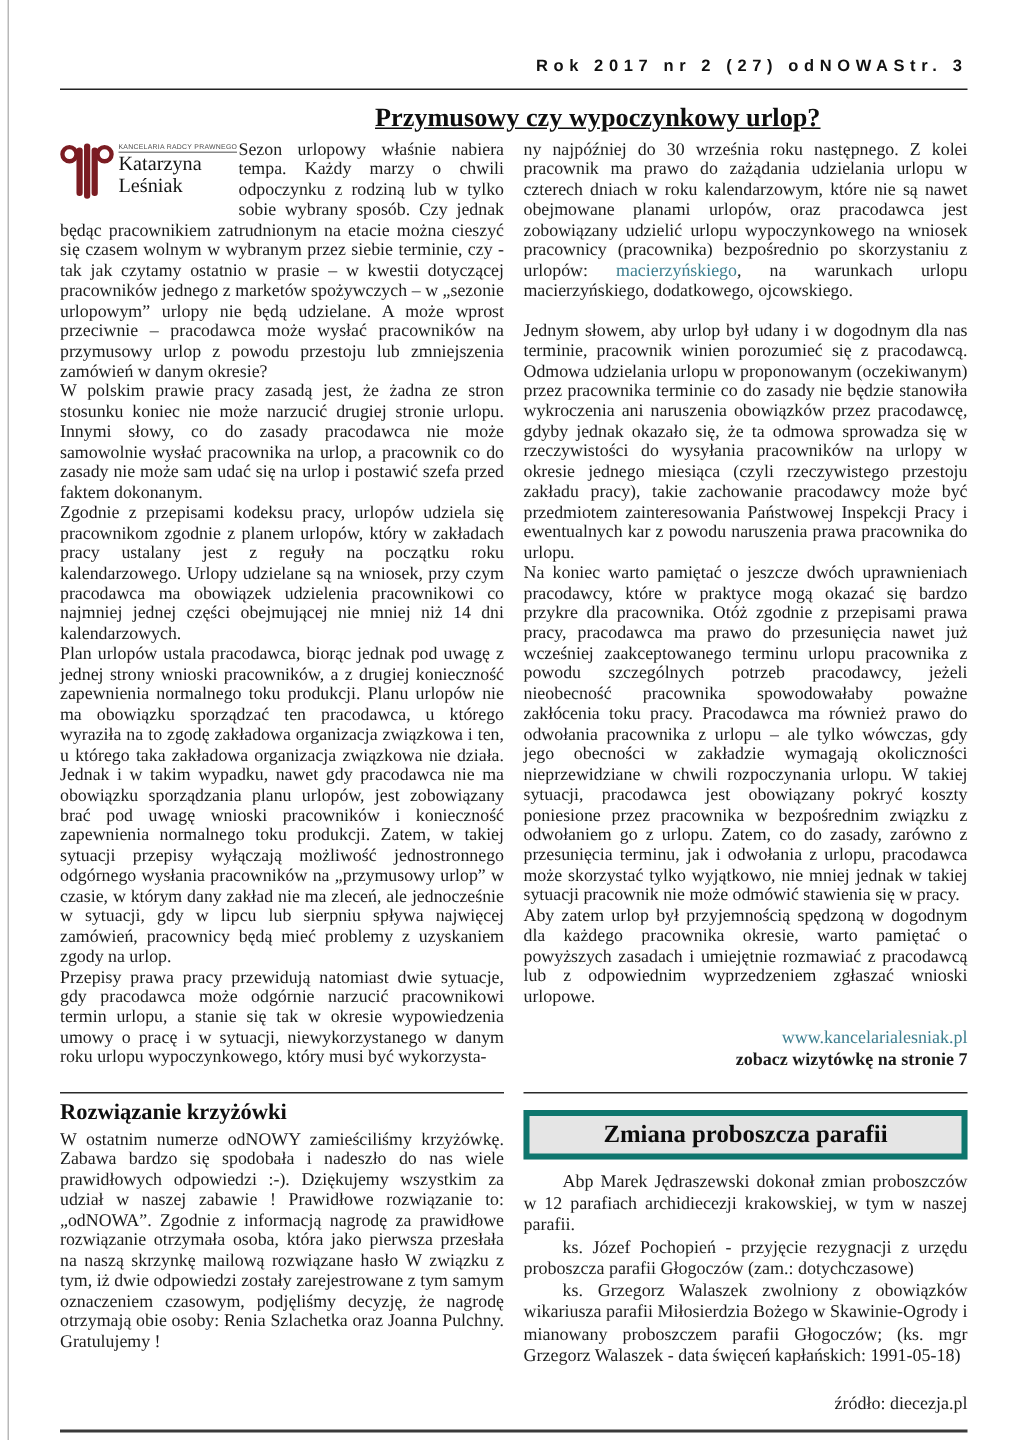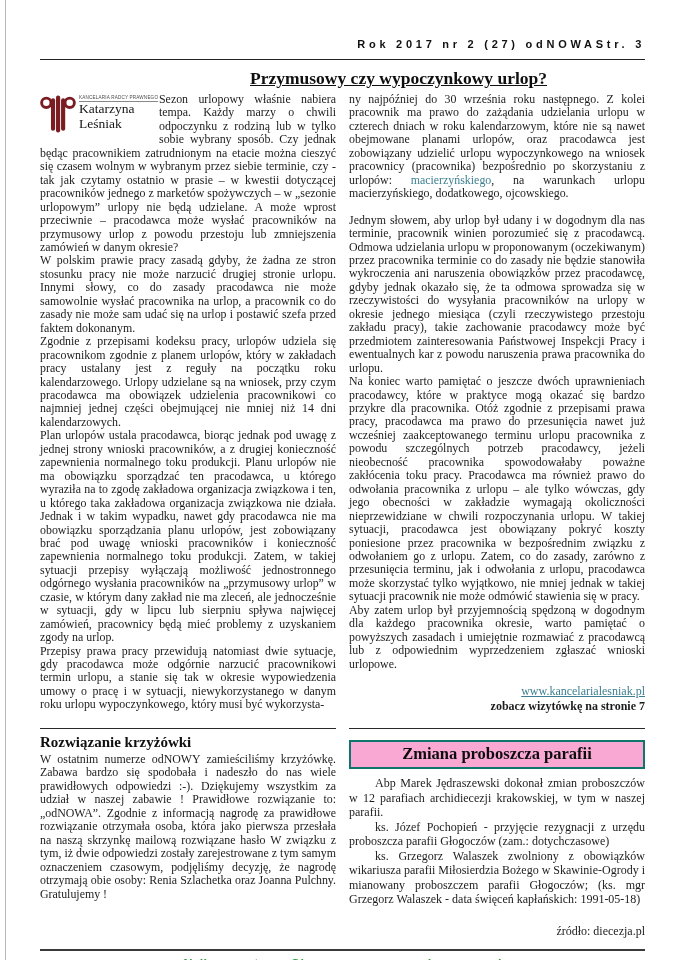--- a/index.html
+++ b/index.html
@@ -27,31 +27,31 @@
   .logo-icon svg { display:block; }
   .logo-text { display:flex; flex-direction:column; margin-left:3px; padding-top:1px;justify-content:space-between; }
   .logo-org { font-family:"Liberation Sans", sans-serif; font-size:4.6px; letter-spacing:0.04em;
     color:#4a4a4a; border-bottom:1px solid #888; padding-bottom:1px; white-space:nowrap; }
   .logo-name { font-size:13.5px; line-height:14.5px; color:#141414; }
 
   .body { font-size:11.9px; line-height:13.45px; text-align:justify; }
   .gap-above { margin-top:13px; }
 
   a.link { color:#3d7f90; text-decoration:none; cursor:pointer; }
-  a.link.underline { text-decoration:underline; }
+  a.link.underline { }
 
   .signature { text-align:right; font-size:12px; line-height:15px; margin-top:13px; }
   .signature .bold { font-weight:bold; }
 
   .cols.bottom { margin-top:14px; }
   .section-left  { border-top:1.6px solid #2a2a2a; padding-top:5px; }
   .section-right { border-top:1.6px solid #2a2a2a; padding-top:11px; }
   .crossword-title { font-size:15px; font-weight:bold; margin-bottom:2px; color:#101010; }
 
-  .banner { background:#f9a8d4; border:2px solid #0f766e; text-align:center;
+  .banner { background:#e5e5e5; border:4px solid #0f766e; text-align:center;
     font-size:16.5px; font-weight:bold; color:#0d0d0d; padding:2px 0 3px; }
   .pbody { font-size:12px; line-height:14.5px; text-align:justify; }
   .indent { text-indent:26px; }
   .parish-first { margin-top:7px; }
   .source { text-align:right; font-size:12px; margin-top:17px; }
 
   .footer { margin-top:10px; }
   .footer-rule { border-top:2px solid #3a3a3a; }
   .footer-text { text-align:center; font-family:"Liberation Sans", sans-serif;
     font-weight:bold; font-size:12.5px; color:#2f9e41; margin-top:6px; letter-spacing:0.02em; }
@@ -83,21 +83,21 @@
               <rect x="23.4" y="4" width="4.6" height="36" rx="2.2" fill="#7b1c22"></rect>
             </svg>
           </span>
           <span class="logo-text">
             <span class="logo-org">KANCELARIA RADCY PRAWNEGO</span>
             <span class="logo-name">Katarzyna</span>
             <span class="logo-name">Leśniak</span>
           </span>
         </div>
         <p class="body">Sezon urlopowy właśnie nabiera tempa. Każdy marzy o chwili odpoczynku z rodziną lub w tylko sobie wybrany sposób. Czy jednak będąc pracownikiem zatrudnionym na etacie można cieszyć się czasem wolnym w wybranym przez siebie terminie, czy - tak jak czytamy ostatnio w prasie – w kwestii dotyczącej pracowników jednego z marketów spożywczych – w „sezonie urlopowym” urlopy nie będą udzielane. A może wprost przeciwnie – pracodawca może wysłać pracowników na przymusowy urlop z powodu przestoju lub zmniejszenia zamówień w danym okresie?</p>
-        <p class="body">W polskim prawie pracy zasadą gdyby, że żadna ze stron stosunku pracy nie może narzucić drugiej stronie urlopu. Innymi słowy, co do zasady pracodawca nie może samowolnie wysłać pracownika na urlop, a pracownik co do zasady nie może sam udać się na urlop i postawić szefa przed faktem dokonanym.</p>
+        <p class="body">W polskim prawie pracy zasadą jest, że żadna ze stron stosunku koniec nie może narzucić drugiej stronie urlopu. Innymi słowy, co do zasady pracodawca nie może samowolnie wysłać pracownika na urlop, a pracownik co do zasady nie może sam udać się na urlop i postawić szefa przed faktem dokonanym.</p>
         <p class="body">Zgodnie z przepisami kodeksu pracy, urlopów udziela się pracownikom zgodnie z planem urlopów, który w zakładach pracy ustalany jest z reguły na początku roku kalendarzowego. Urlopy udzielane są na wniosek, przy czym pracodawca ma obowiązek udzielenia pracownikowi co najmniej jednej części obejmującej nie mniej niż 14 dni kalendarzowych.</p>
         <p class="body">Plan urlopów ustala pracodawca, biorąc jednak pod uwagę z jednej strony wnioski pracowników, a z drugiej konieczność zapewnienia normalnego toku produkcji. Planu urlopów nie ma obowiązku sporządzać ten pracodawca, u którego wyraziła na to zgodę zakładowa organizacja związkowa i ten, u którego taka zakładowa organizacja związkowa nie działa. Jednak i w takim wypadku, nawet gdy pracodawca nie ma obowiązku sporządzania planu urlopów, jest zobowiązany brać pod uwagę wnioski pracowników i konieczność zapewnienia normalnego toku produkcji. Zatem, w takiej sytuacji przepisy wyłączają możliwość jednostronnego odgórnego wysłania pracowników na „przymusowy urlop” w czasie, w którym dany zakład nie ma zleceń, ale jednocześnie w sytuacji, gdy w lipcu lub sierpniu spływa najwięcej zamówień, pracownicy będą mieć problemy z uzyskaniem zgody na urlop.</p>
         <p class="body">Przepisy prawa pracy przewidują natomiast dwie sytuacje, gdy pracodawca może odgórnie narzucić pracownikowi termin urlopu, a stanie się tak w okresie wypowiedzenia umowy o pracę i w sytuacji, niewykorzystanego w danym roku urlopu wypoczynkowego, który musi być wykorzysta-</p>
       </div>
 
       <div class="col">
         <p class="body"><span>ny najpóźniej do 30 września roku następnego. Z kolei pracownik ma prawo do zażądania udzielania urlopu w czterech dniach w roku kalendarzowym, które nie są nawet obejmowane planami urlopów, oraz pracodawca jest zobowiązany udzielić urlopu wypoczynkowego na wniosek pracownicy (pracownika) bezpośrednio po skorzystaniu z urlopów: </span><a class="link">macierzyńskiego</a><span>, na warunkach urlopu macierzyńskiego, dodatkowego, ojcowskiego.</span></p>
         <p class="body gap-above">Jednym słowem, aby urlop był udany i w dogodnym dla nas terminie, pracownik winien porozumieć się z pracodawcą. Odmowa udzielania urlopu w proponowanym (oczekiwanym) przez pracownika terminie co do zasady nie będzie stanowiła wykroczenia ani naruszenia obowiązków przez pracodawcę, gdyby jednak okazało się, że ta odmowa sprowadza się w rzeczywistości do wysyłania pracowników na urlopy w okresie jednego miesiąca (czyli rzeczywistego przestoju zakładu pracy), takie zachowanie pracodawcy może być przedmiotem zainteresowania Państwowej Inspekcji Pracy i ewentualnych kar z powodu naruszenia prawa pracownika do urlopu.</p>
         <p class="body">Na koniec warto pamiętać o jeszcze dwóch uprawnieniach pracodawcy, które w praktyce mogą okazać się bardzo przykre dla pracownika. Otóż zgodnie z przepisami prawa pracy, pracodawca ma prawo do przesunięcia nawet już wcześniej zaakceptowanego terminu urlopu pracownika z powodu szczególnych potrzeb pracodawcy, jeżeli nieobecność pracownika spowodowałaby poważne zakłócenia toku pracy. Pracodawca ma również prawo do odwołania pracownika z urlopu – ale tylko wówczas, gdy jego obecności w zakładzie wymagają okoliczności nieprzewidziane w chwili rozpoczynania urlopu. W takiej sytuacji, pracodawca jest obowiązany pokryć koszty poniesione przez pracownika w bezpośrednim związku z odwołaniem go z urlopu. Zatem, co do zasady, zarówno z przesunięcia terminu, jak i odwołania z urlopu, pracodawca może skorzystać tylko wyjątkowo, nie mniej jednak w takiej sytuacji pracownik nie może odmówić stawienia się w pracy.</p>
         <p class="body">Aby zatem urlop był przyjemnością spędzoną w dogodnym dla każdego pracownika okresie, warto pamiętać o powyższych zasadach i umiejętnie rozmawiać z pracodawcą lub z odpowiednim wyprzedzeniem zgłaszać wnioski urlopowe.</p>

